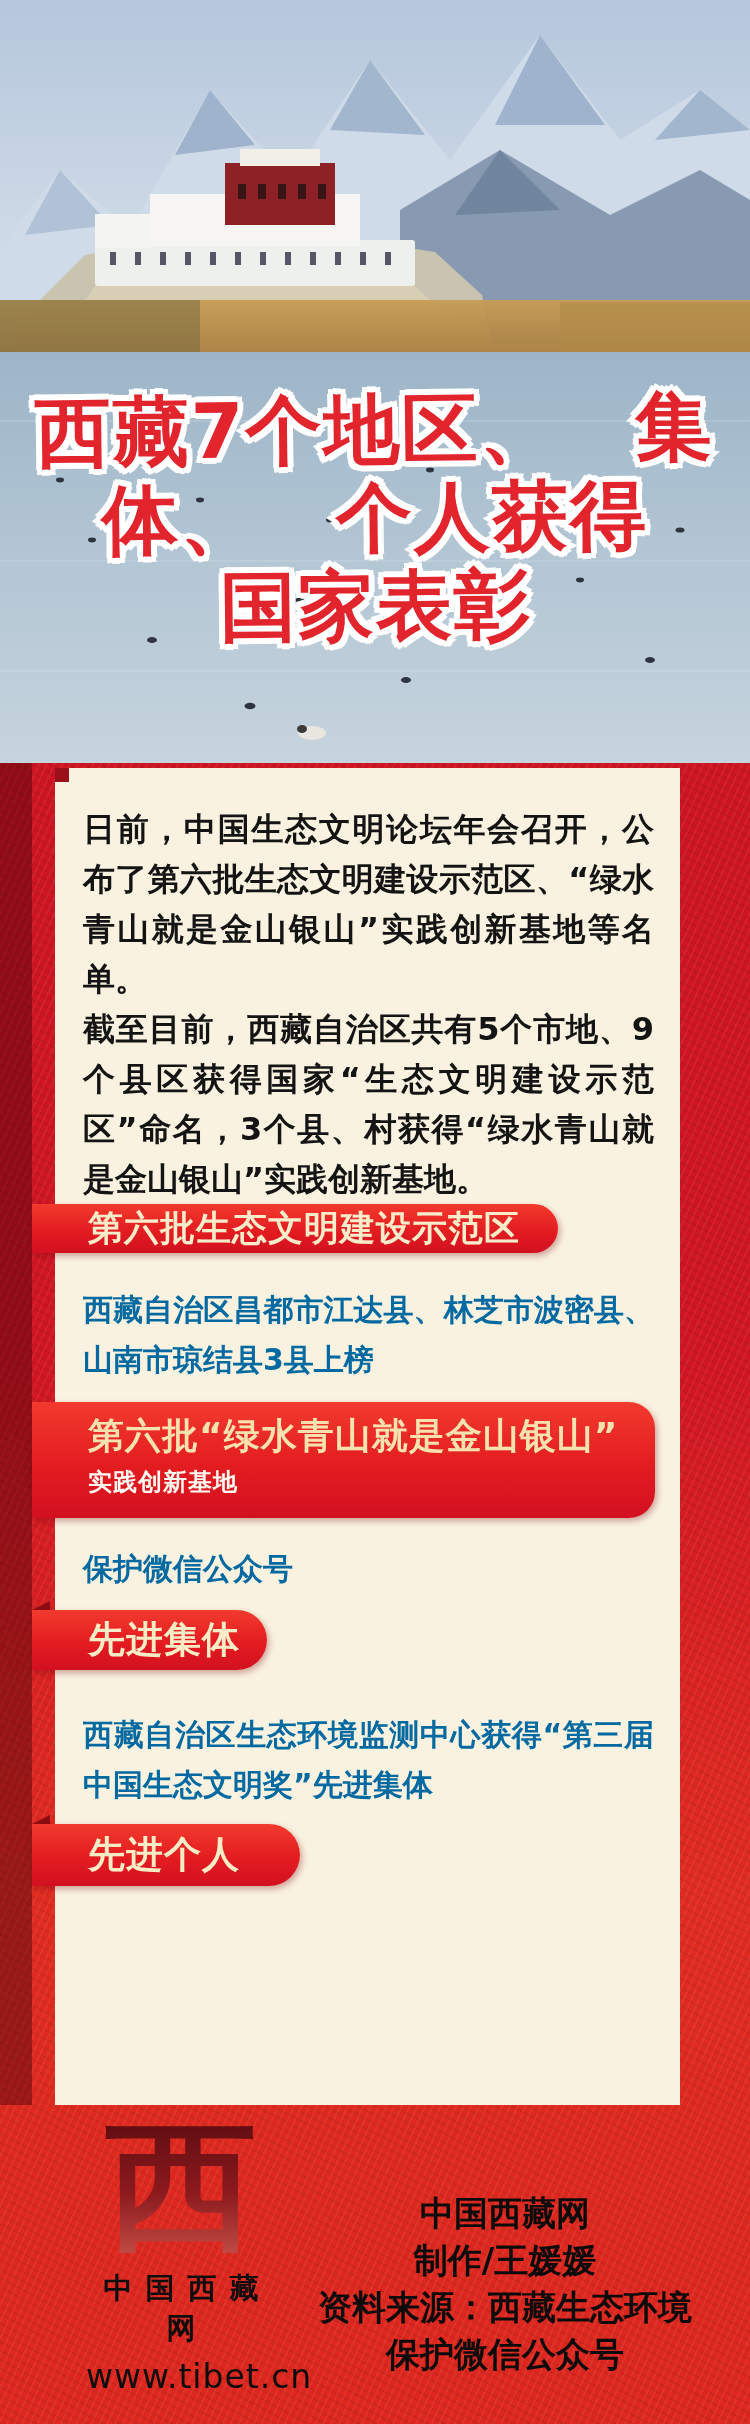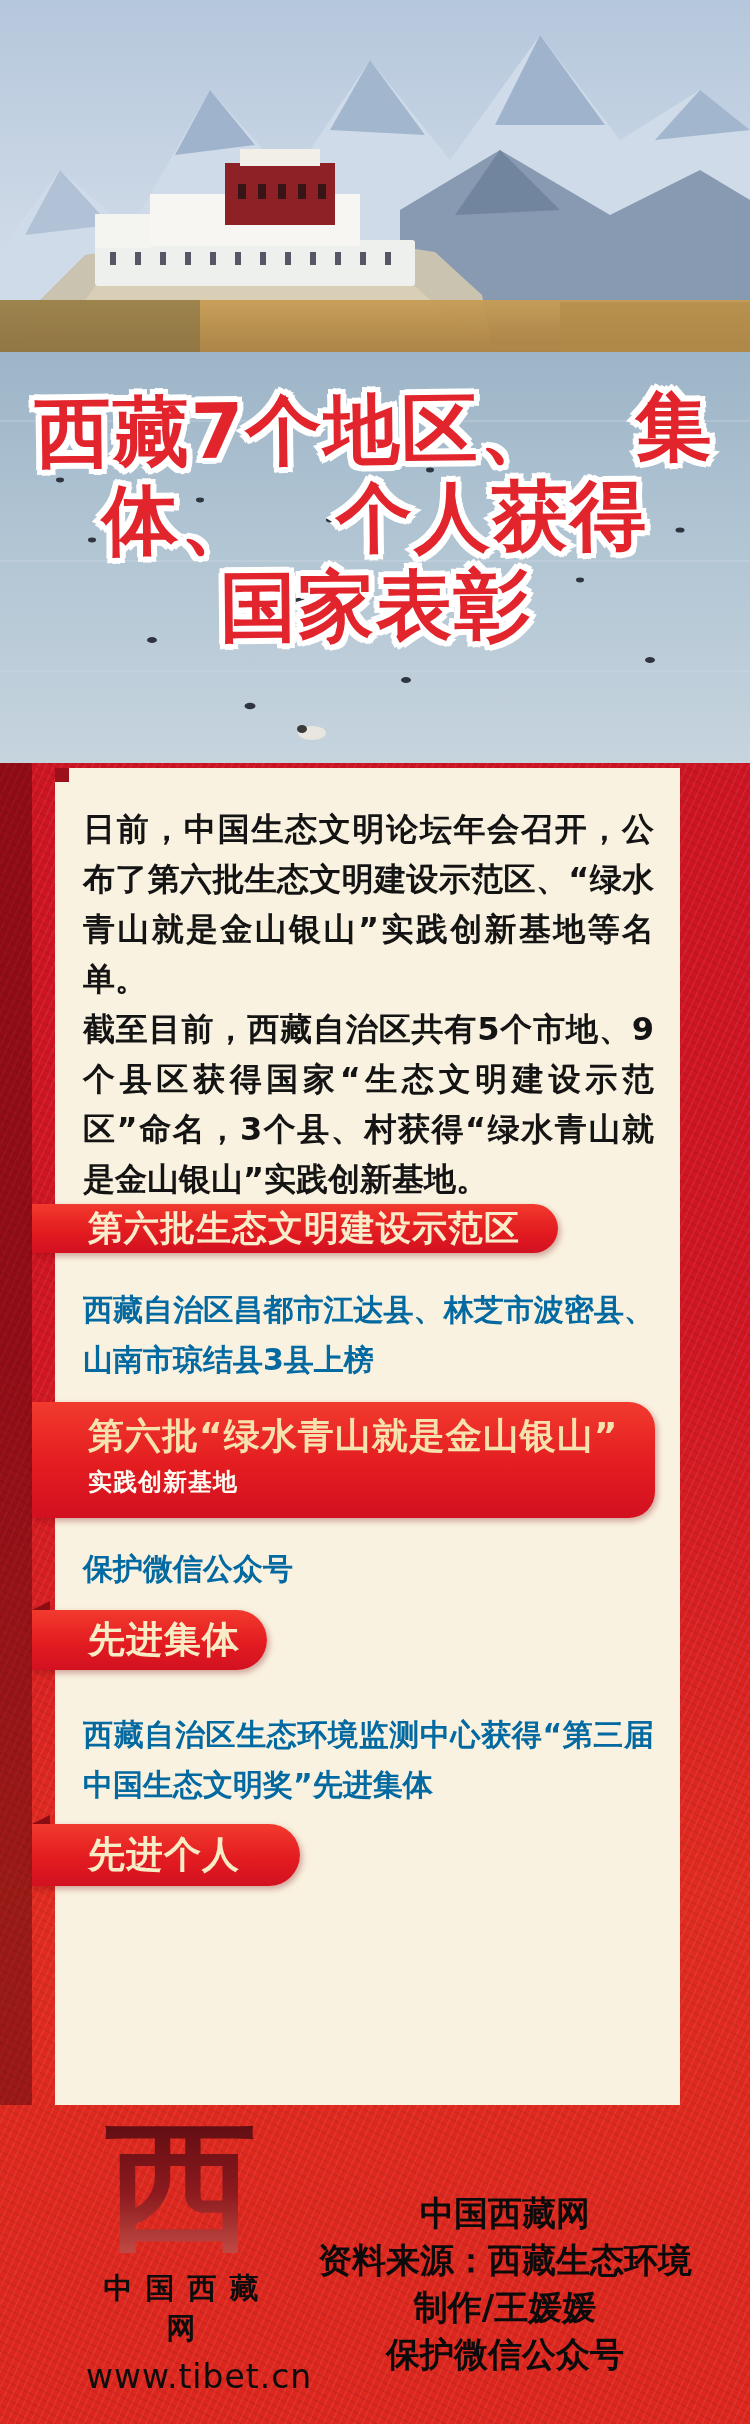--- a/index.html
+++ b/index.html
@@ -240,19 +240,19 @@
   </div>
 
   <div class="footer">
     <div class="logo-col">
       <div class="logo-glyph">西</div>
       <div class="logo-name">中国西藏网</div>
       <div class="logo-url">www.tibet.cn</div>
     </div>
     <div class="credits">
       <div>中国西藏网</div>
+      <div>制作/王媛媛</div>
       <div>资料来源：西藏生态环境</div>
-      <div>制作/王媛媛</div>
       <div>保护微信公众号</div>
     </div>
   </div>
 
 </div>
 
 </body></html>

